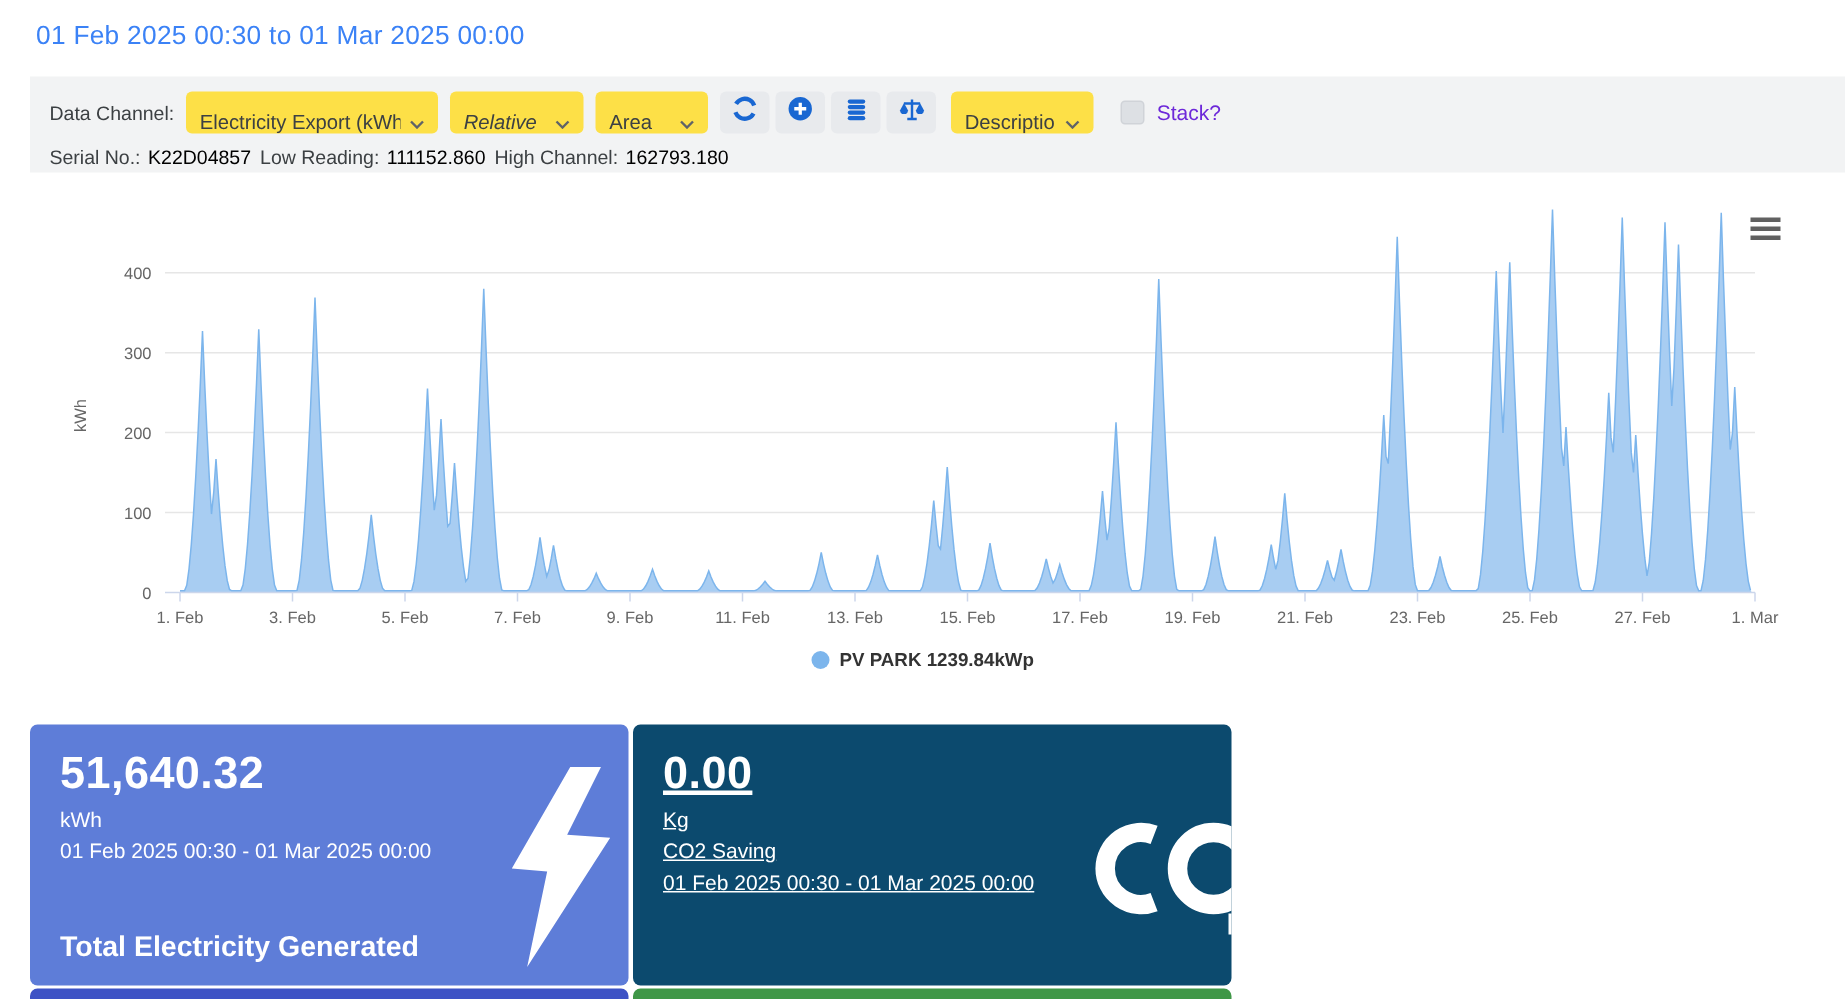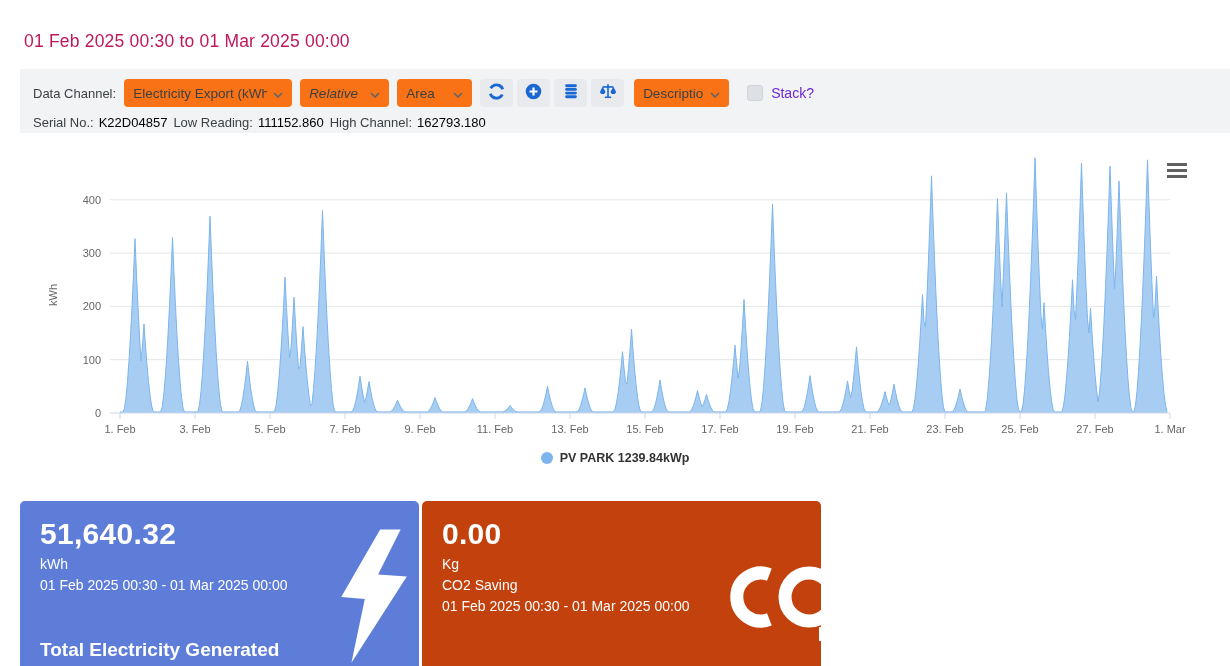--- a/index.html
+++ b/index.html
@@ -1,29 +1,29 @@
 <!DOCTYPE html>
 <html><head>
 <meta charset="utf-8">
 <style>
   * { margin:0; padding:0; box-sizing:border-box; }
   html,body { background:#fff; }
   .page {
     position:relative; width:1230px; height:666px; overflow:hidden;
     background:#fff; font-family:"Liberation Sans", sans-serif; color:#202124;
   }
-  .title { padding:31px 24px 0; font-size:17.5px; font-weight:400; color:#be185d; letter-spacing:.2px; }
+  .title { padding:13px 24px 0; font-size:17.5px; font-weight:400; color:#3b82f6; letter-spacing:.2px; }
 
   
   .panel { margin:17px 0 0 20px; width:1210px; height:64px; background:#f2f3f4; padding:10px 0 0 13px; }
   .toolbar { display:flex; align-items:center; height:28px; }
   .tb-label { font-size:13px; color:#3c4043; margin-right:8px; white-space:nowrap; }
   .select {
-    display:flex; align-items:center; justify-content:space-between; gap:6px;
-    height:28px; background:#f97316; border-radius:4px; padding:0 9px;
+    display:flex; align-items:flex-end; justify-content:space-between; gap:6px;
+    height:28px; background:#fde047; border-radius:4px; padding:0 9px;
     font-size:13.5px; color:#3c4043; cursor:pointer; margin-right:8px; overflow:hidden; white-space:nowrap;
   }
   .select .val { overflow:hidden; white-space:nowrap; }
   .sel-channel { width:168px; }
   .sel-relative { width:89px;font-style:italic; }
   .sel-type { width:75px; }
   .sel-desc { width:95px; margin-left:6px; }
   .chev { flex:0 0 auto; display:inline-block; }
   .iconbtn {
     width:33px; height:28px; background:#e8eaed; border-radius:4px; margin-right:4px;
@@ -214,21 +214,21 @@
       <div class="line">kWh</div>
       <div class="line">01 Feb 2025 00:30 - 01 Mar 2025 00:00</div>
       <div class="bottom-label">Total Electricity Generated</div>
       <span class="art" style="right:4px; top:26px;">
         <svg width="82" height="138" viewBox="0 0 80 130">
           <path d="M46 0 L8 66 L31 68 L18 130 L72 46 L44 44 L66 0 Z" fill="#ffffff"></path>
         </svg>
       </span>
     </div>
 
-    <div class="card" style="background: #c2410c;">
+    <div class="card" style="background: #0c4a6e; text-decoration: underline;">
       <div class="big">0.00</div>
       <div class="line">Kg</div>
       <div class="line">CO2 Saving</div>
       <div class="line">01 Feb 2025 00:30 - 01 Mar 2025 00:00</div>
       <span class="art" style="right:-16px; top:56px;">
         <svg width="112" height="86" viewBox="0 0 112 86">
           <path d="M44.4 17.6 A24 24 0 1 0 44.4 62.4" fill="none" stroke="#ffffff" stroke-width="13"></path>
           <circle cx="84" cy="40" r="24" fill="none" stroke="#ffffff" stroke-width="13"></circle>
           <rect x="94" y="70" width="16" height="14" fill="#ffffff"></rect>
         </svg>

